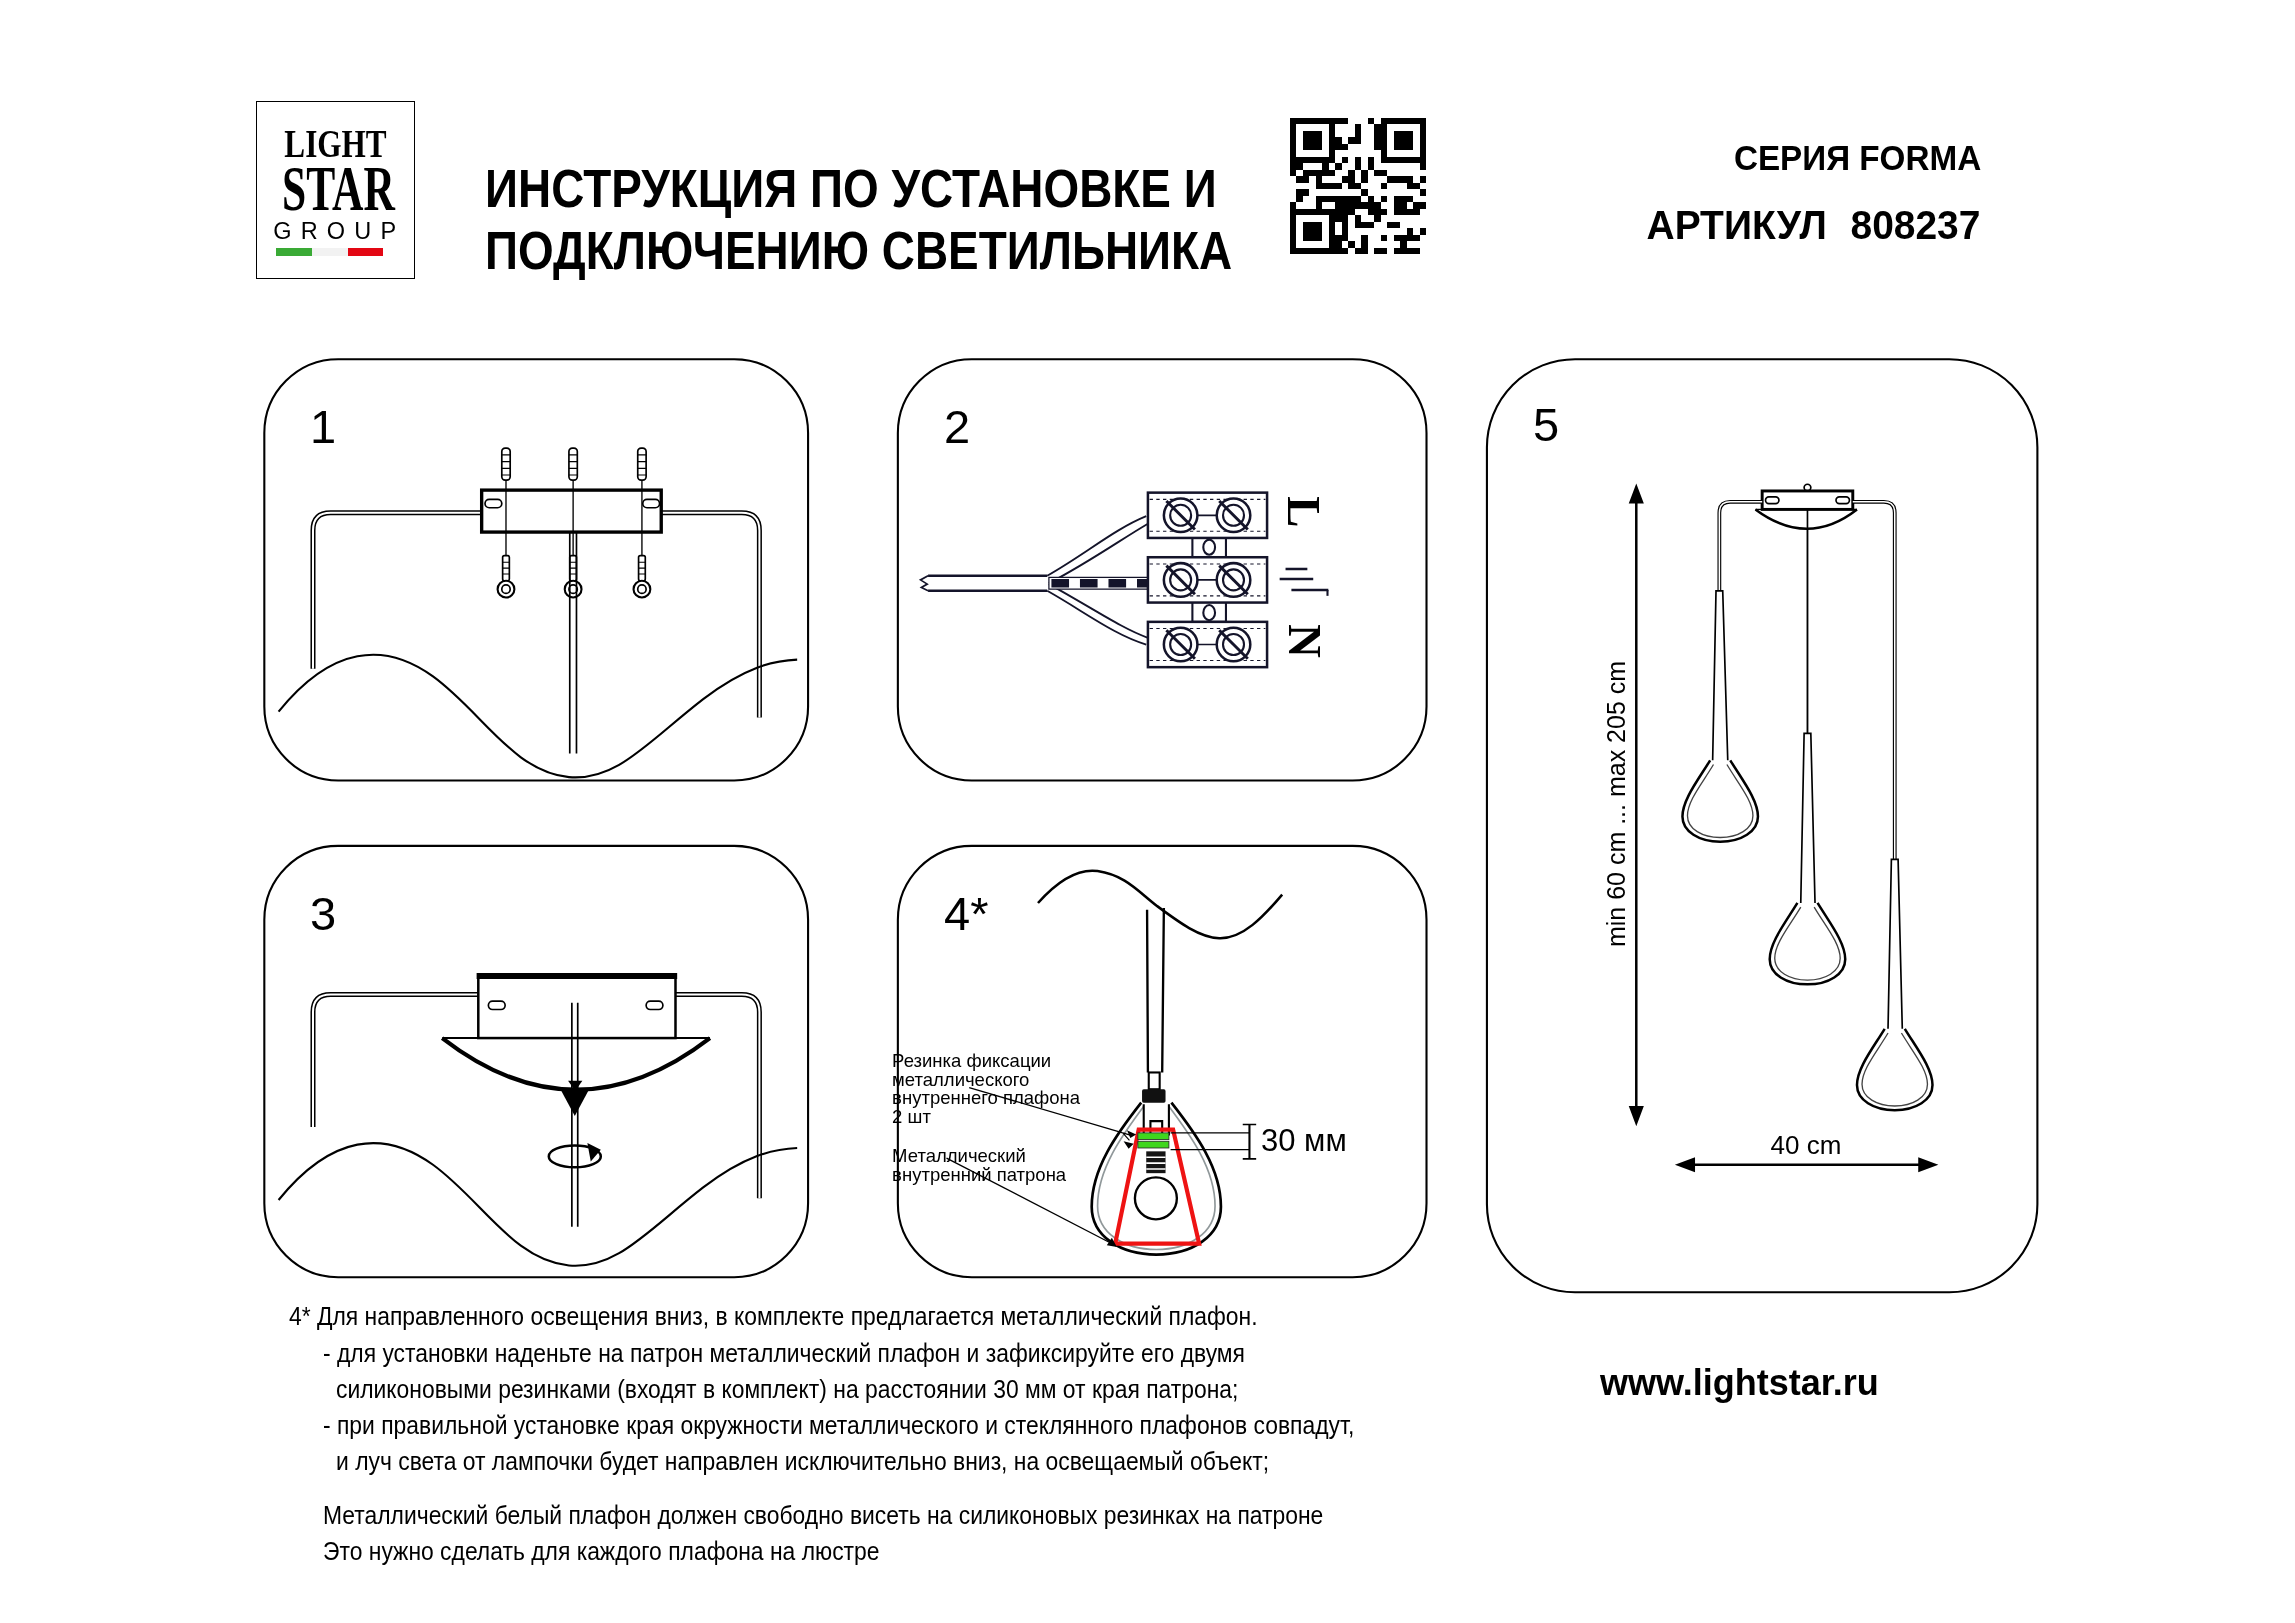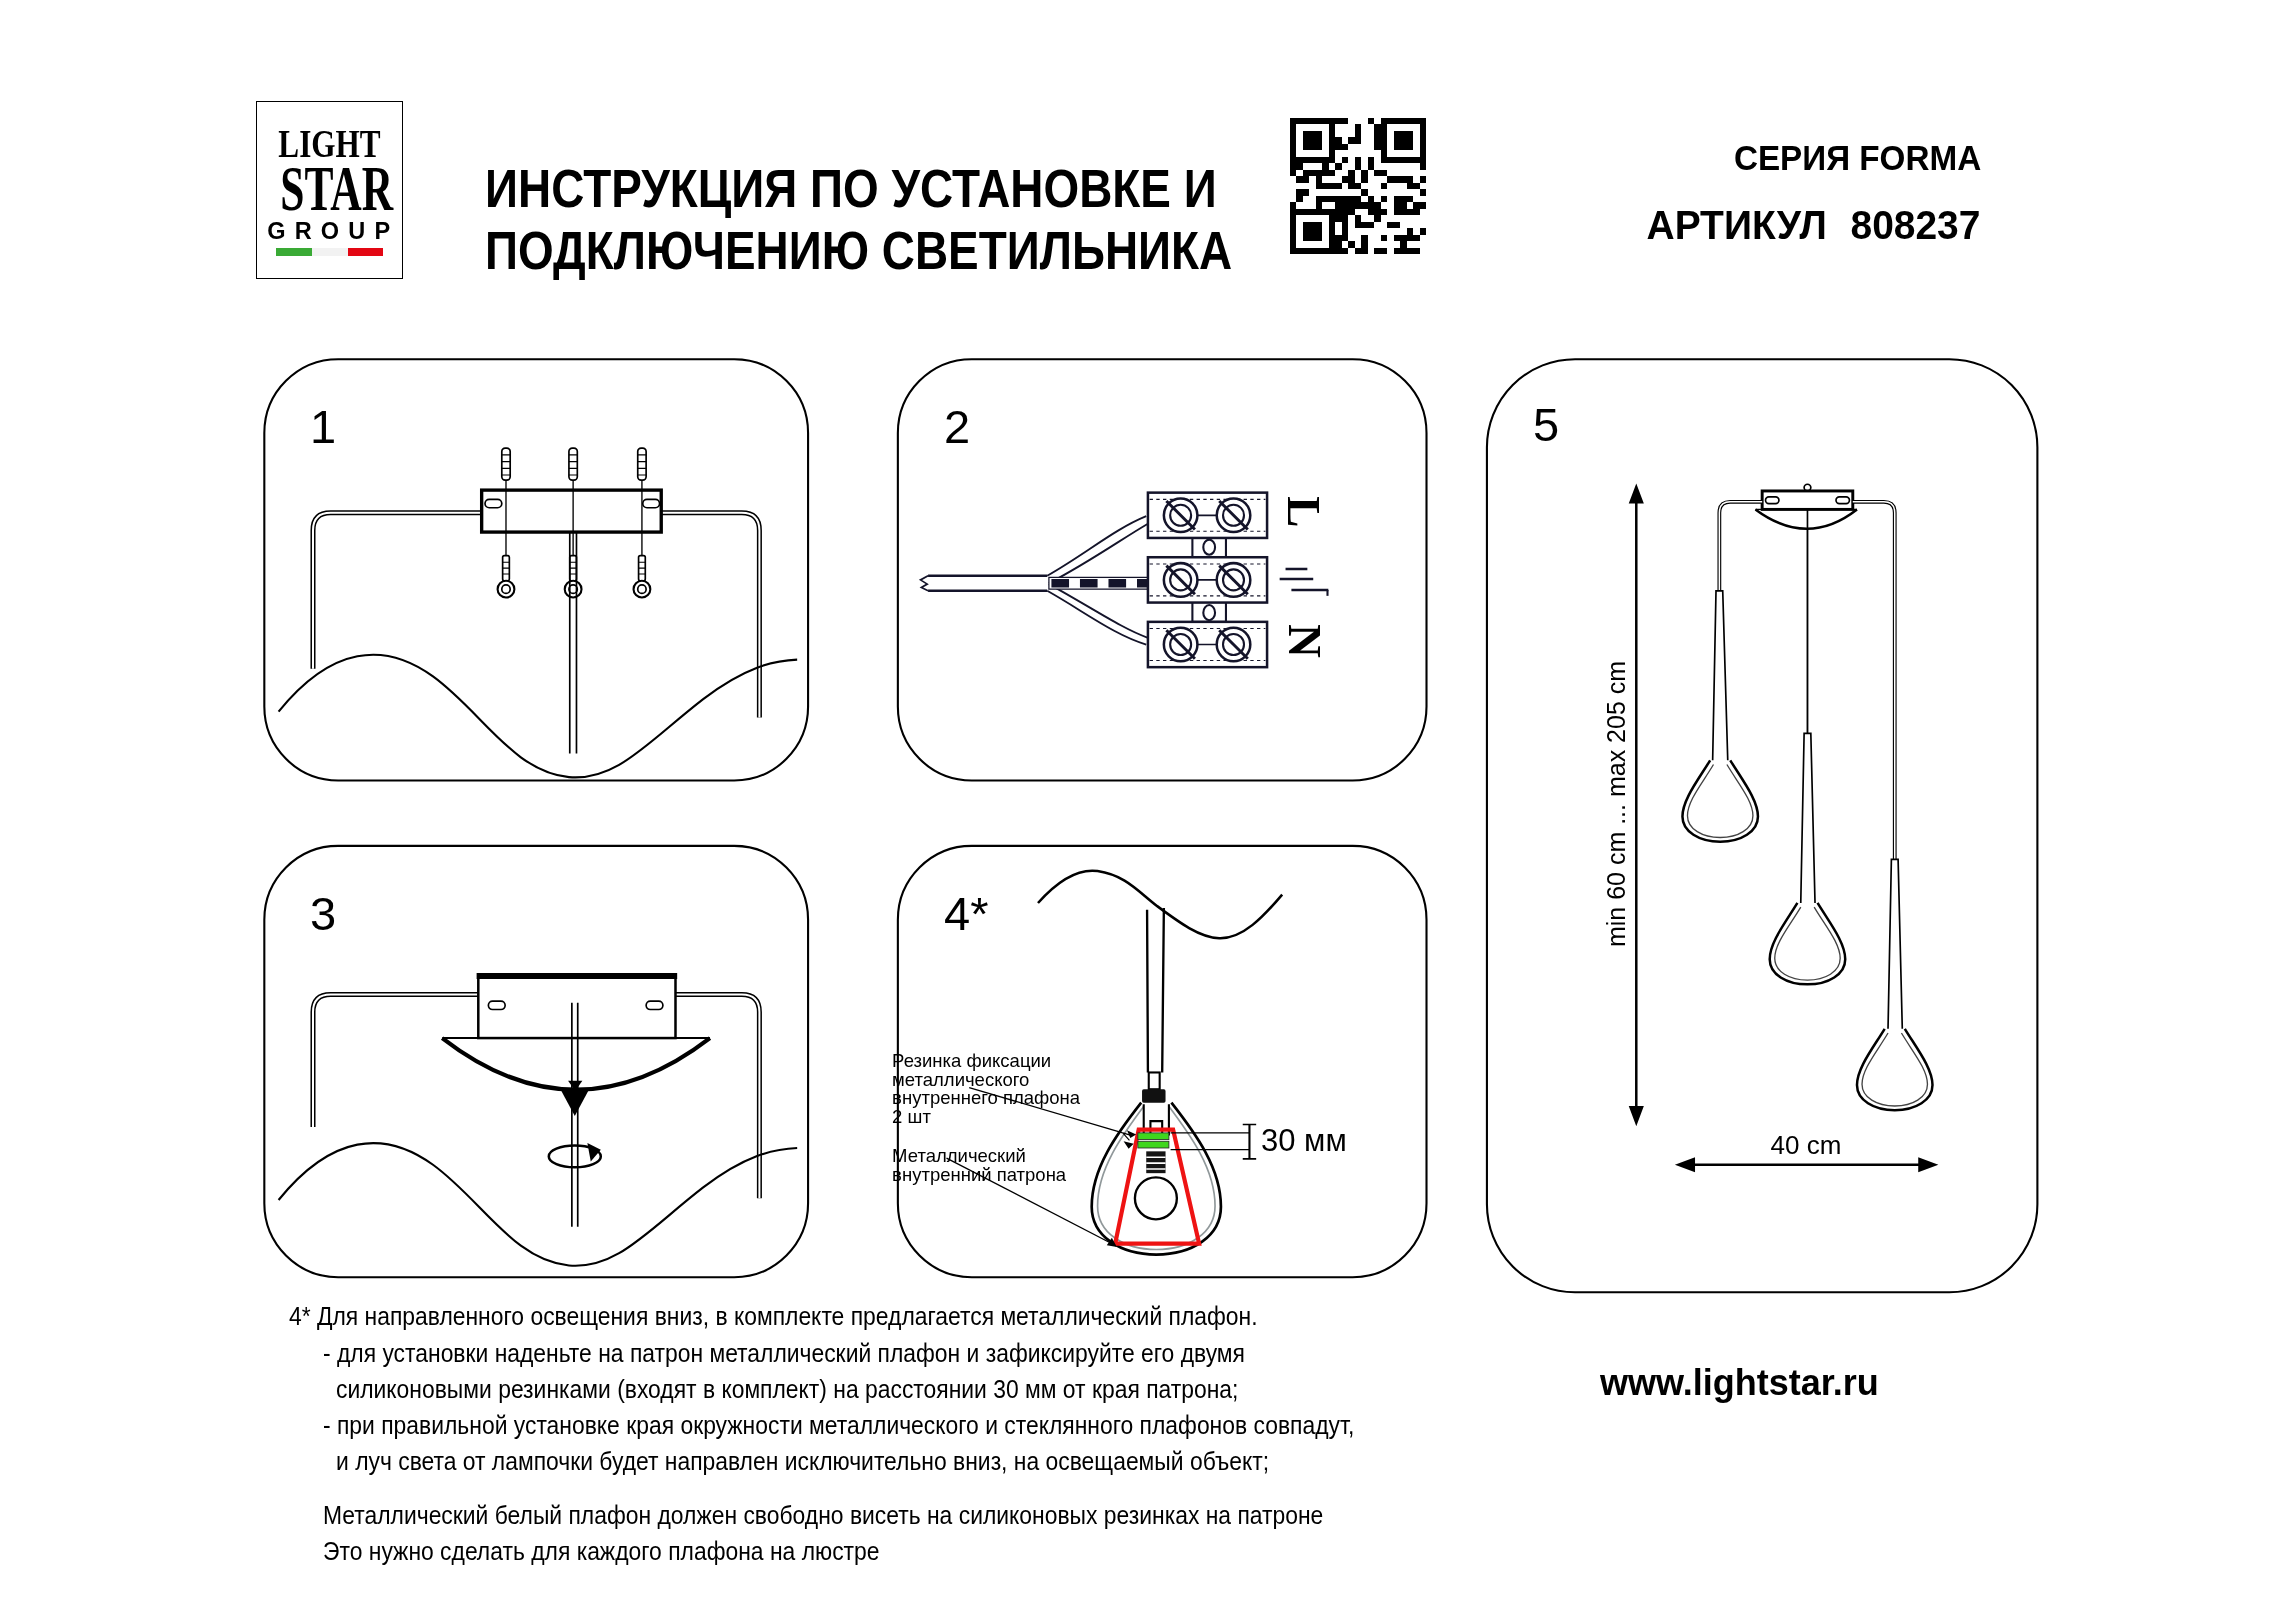--- a/index.html
+++ b/index.html
@@ -2,25 +2,25 @@
 <html style="font-size:13.4px"><head>
 <meta charset="utf-8">
 <style>
   html,body{margin:0;padding:0;background:#e8e8e8;}
   .page{position:relative;width:2295px;height:1623px;background:#ffffff;
         font-family:"Liberation Sans",sans-serif;color:#000;overflow:hidden;}
   .abs{position:absolute;}
   svg{display:block;}
 
   
-  .logo-box{left:256px;top:101px;width:145px;height:176px;border:1.7px solid #000;}
+  .logo-box{left:256px;top:101px;width:145px;height:176px;border:1.7px solid #000;padding-left:12px;}
   .logo-line{position:absolute;left:0;width:100%;text-align:center;line-height:1;white-space:nowrap;}
   .logo-light{top:22px;font-family:"Liberation Serif",serif;font-weight:bold;font-size:39px;transform:scaleX(.8);}
   .logo-star{top:55px;font-family:"Liberation Serif",serif;font-weight:bold;font-size:64px;transform:scaleX(.68);}
-  .logo-group{top:118px;font-size:23.5px;font-weight:bold;letter-spacing:9.2px;text-indent:7.6px;}
+  .logo-group{top:118px;font-size:23.5px;font-weight:normal;letter-spacing:9.2px;text-indent:7.6px;}
   .flag{left:19.3px;top:146px;width:107px;height:7.6px;display:flex;}
   .flag span{flex:1;height:100%;}
 
   .title-line{left:485px;width:755px;font-weight:bold;font-size:54px;line-height:1;
               transform:scaleX(.85);transform-origin:left top;white-space:nowrap;}
   .title-1{top:161px;}
   .title-2{top:223px;}
 
   .series-block{left:1637px;top:138px;width:353px;text-align:right;}
   .series-name{font-weight:bold;font-size:35px;transform:scaleX(.95);transform-origin:center top;}

